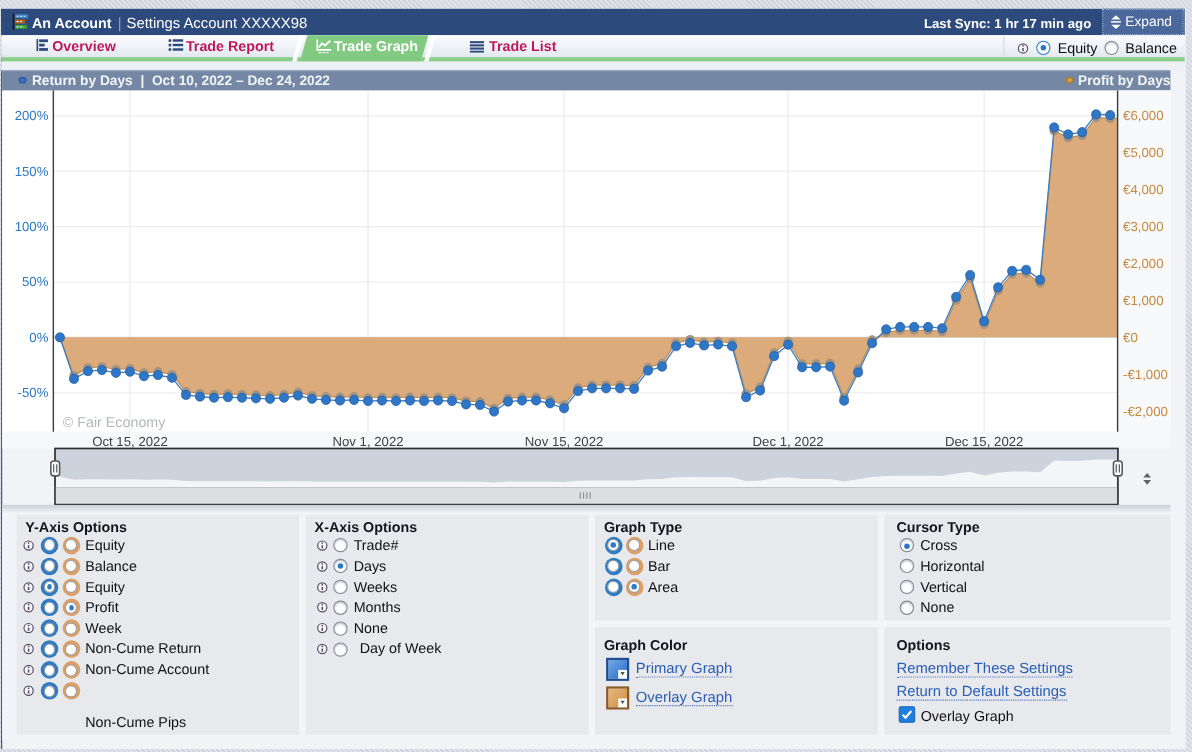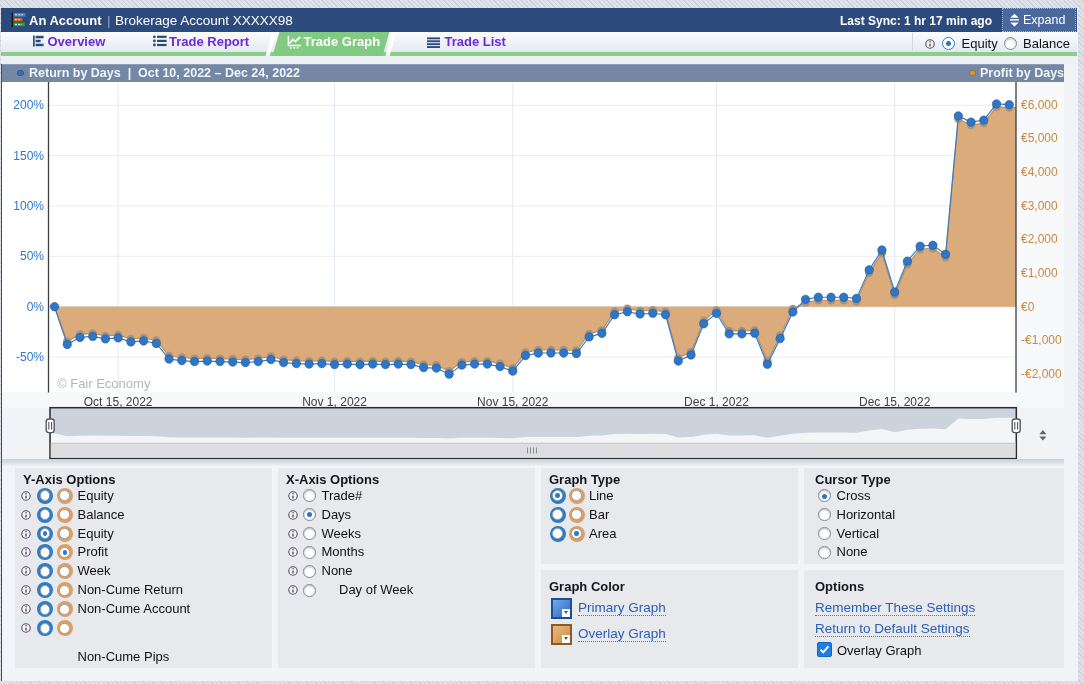--- a/index.html
+++ b/index.html
@@ -8,41 +8,41 @@
   background-image:repeating-linear-gradient(45deg,#cdd0d8 0,#cdd0d8 1px,#dfe2e8 1px,#dfe2e8 3.2px);}
 .abs{position:absolute}
 .lbl{font-size:13px;color:#101114;line-height:16px;white-space:nowrap}
 .ptitle{font-size:13px;font-weight:bold;color:#14151a;white-space:nowrap}
 .link{font-size:13.5px;color:#2a5db5;border-bottom:1.4px dotted #4a74bd;line-height:14px;white-space:nowrap}
 .r2{width:16px;height:16px;border-radius:50%}
 .r2i{position:absolute;left:2.7px;top:2.7px;width:10.6px;height:10.6px;border-radius:50%;background:#fff;border:1px solid #98a0a8;box-sizing:border-box}
 .dot2{position:absolute;left:2.1px;top:2.1px;width:4.4px;height:4.4px;border-radius:50%;background:#2f7cc4}
 .r1{border-radius:50%;box-sizing:border-box;border:1px solid #858b94;background:#fff;box-shadow:inset 0 1px 2px rgba(120,130,145,.55)}
 .dot1{position:absolute;left:3.2px;top:3.2px;width:5px;height:5px;border-radius:50%;background:#2a76c8}
-.tab{position:absolute;color:#6d28d9;font-size:13px;font-weight:bold;white-space:nowrap}
+.tab{position:absolute;color:#be185d;font-size:13px;font-weight:bold;white-space:nowrap}
 .w{position:absolute;color:#f2f5f9;font-size:12.5px;font-weight:bold;white-space:nowrap}
 .bullet{position:absolute;width:6.5px;height:6.5px;border-radius:50%;box-sizing:border-box}
 </style></head>
 <body>
 <div class="abs" style="left:1px;top:8px;width:1076px;height:673px;background:#f1f3f6;border-left:1px solid #454b55"></div>
 <div class="abs" style="left:1px;top:8px;width:1076px;height:23.5px;background:#2d4a7c"></div>
 <span class="abs" style="left:11px;top:12px"><svg width="17" height="16" viewBox="0 0 17 16">
       <rect x="0.5" y="0.5" width="1.6" height="14.5" fill="#1a1a1a"></rect>
       <rect x="2.6" y="1" width="12" height="3.6" fill="#3d85c8"></rect>
       <rect x="2.6" y="5.8" width="9" height="3.6" fill="#b5651d"></rect>
       <rect x="2.6" y="10.6" width="11.2" height="3.6" fill="#2fa12f"></rect>
       <g stroke="#e9edf2" stroke-width="1">
         <line x1="4" y1="2.8" x2="12" y2="2.8" stroke-dasharray="2 1.2"></line>
         <line x1="4" y1="7.6" x2="9" y2="7.6" stroke-dasharray="2 1.2"></line>
         <line x1="4" y1="12.4" x2="11" y2="12.4" stroke-dasharray="2 1.2"></line>
       </g>
     </svg></span>
 <span class="abs" style="left:29px;top:12.5px;color:#fff;font-size:13px;font-weight:bold">An Account</span>
 <span class="abs" style="left:107px;top:12.5px;color:#93a3c1;font-size:13.5px">|</span>
-<span class="abs" style="left:115px;top:12.5px;color:#fff;font-size:13.5px">Brokerage Account XXXXX98</span>
+<span class="abs" style="left:115px;top:12.5px;color:#fff;font-size:13.5px">Settings Account XXXXX98</span>
 <span class="abs" style="right:92px;top:14px;color:#fff;font-size:12px;font-weight:bold">Last Sync: 1 hr 17 min ago</span>
 <span class="abs" style="left:1002px;top:8px;width:74px;height:23.5px;background:#4a689b;border:1px dotted #9fb2d2;box-sizing:border-box"></span>
 <span class="abs" style="left:1008px;top:12.5px"><svg width="13" height="15" viewBox="0 0 13 15">
       <g fill="#fff">
         <path d="M2.3,4.8 L10.7,4.8 L6.5,0.8 Z"></path>
         <rect x="2" y="6.2" width="9" height="1.4"></rect>
         <path d="M2.3,9.4 L10.7,9.4 L6.5,13.4 Z"></path>
       </g>
     </svg></span>
 <span class="abs" style="left:1023px;top:12.5px;color:#fff;font-size:12.5px">Expand</span>
@@ -461,21 +461,21 @@
     <rect x="4.3" y="4.6" width="1.4" height="2.9" fill="#574b66"></rect>
   </svg>
 <span class="abs r1" style="left:303.05px;top:565.15px;width:12.5px;height:12.5px"></span>
 <div class="abs lbl" style="left:321.5px;top:563.4px">None</div>
 <svg class="abs" style="left:287.5px;top:585.35px" width="10" height="10" viewBox="0 0 10 10">
     <circle cx="5" cy="5" r="4.2" fill="#f7f5f9" stroke="#574b66" stroke-width="1.1"></circle>
     <circle cx="5" cy="2.7" r="0.8" fill="#574b66"></circle>
     <rect x="4.3" y="4.6" width="1.4" height="2.9" fill="#574b66"></rect>
   </svg>
 <span class="abs r1" style="left:303.05px;top:584.1px;width:12.5px;height:12.5px"></span>
-<div class="abs lbl" style="left:339px;top:582.35px">Day of Week</div>
+<div class="abs lbl" style="left:327px;top:582.35px">Day of Week</div>
 <div class="abs ptitle" style="left:549px;top:471.5px">Graph Type</div>
 <span class="abs r2" style="left:549.5px;top:487.6px;background:#2f7cc4">
     <span class="r2i">
       <span class="dot2"></span>
     </span>
   </span>
 <span class="abs r2" style="left:568.5px;top:487.6px;background:#dd9f63">
     <span class="r2i"></span>
   </span>
 <div class="abs lbl" style="left:589px;top:487.6px">Line</div>

